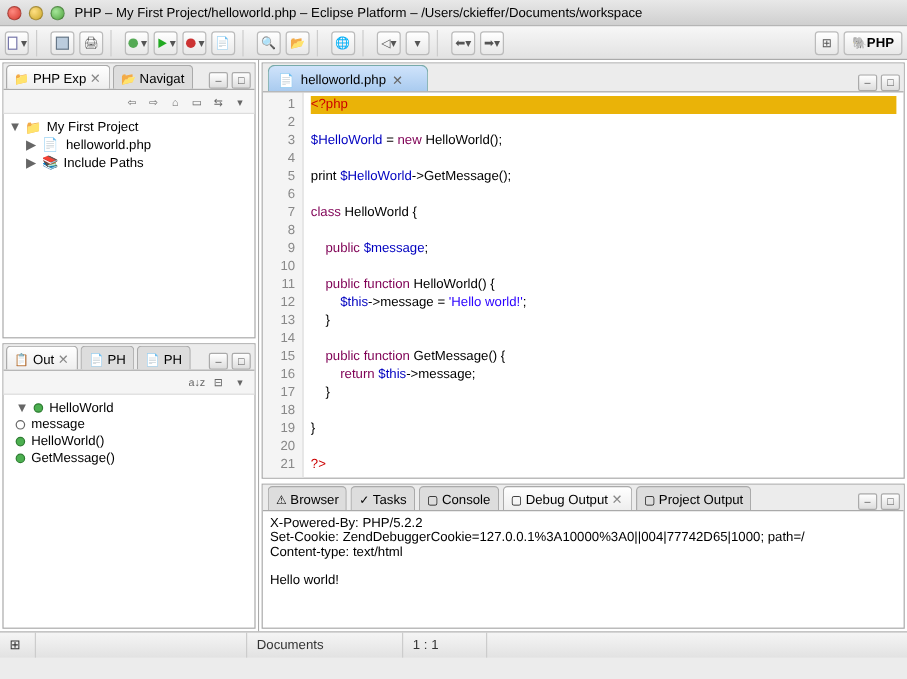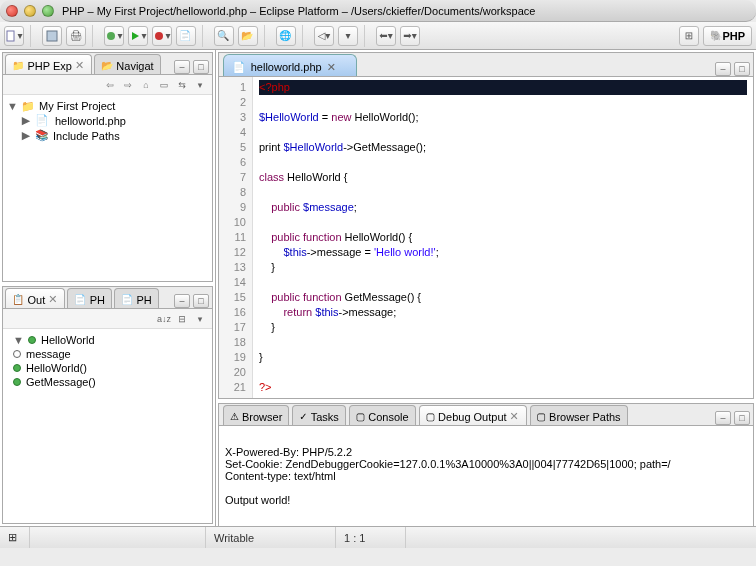--- a/index.html
+++ b/index.html
@@ -1,17 +1,17 @@
 <!DOCTYPE html>
 <html><head>
 <meta charset="utf-8">
 <style>
 * { box-sizing: border-box; margin: 0; padding: 0; font-family: "Lucida Grande", Arial, sans-serif; font-size: 11px; }
 body { background: #ececec; width: 756px; height: 566px; overflow: hidden; }
-.titlebar { height: 22px; background: linear-gradient(#e8e8e8,#cfcfcf); display: flex; align-items: center; padding: 0 6px; border-bottom: 1px solid #aaa; border-radius: 10px; }
+.titlebar { height: 22px; background: linear-gradient(#e8e8e8,#cfcfcf); display: flex; align-items: center; padding: 0 6px; border-bottom: 1px solid #aaa; }
 .traffic { display: flex; gap: 6px; margin-right: 8px; }
 .dot { width: 12px; height: 12px; border-radius: 50%; border: 1px solid rgba(0,0,0,0.25); }
 .dot.red { background: radial-gradient(circle at 35% 35%, #ff8a80, #d63a2f); }
 .dot.yel { background: radial-gradient(circle at 35% 35%, #ffe083, #caa62a); }
 .dot.grn { background: radial-gradient(circle at 35% 35%, #a6e79a, #4fa23e); }
 .titlebar .t { color: #000; }
 .toolbar { height: 28px; background: linear-gradient(#f7f7f7,#e2e2e2); border-bottom: 1px solid #aaa; display: flex; align-items: center; padding: 0 4px; gap: 4px; }
 .tbtn { min-width: 20px; height: 20px; border: 1px solid #bbb; background: linear-gradient(#fff,#e8e8e8); border-radius: 3px; display: inline-flex; align-items: center; justify-content: center; font-size: 10px; color: #555; }
 .tbtn svg { width: 12px; height: 12px; }
 .sep { width: 6px; height: 22px; border-left: 1px solid #ccc; margin: 0 2px; }
@@ -30,28 +30,28 @@
 .indent1 { padding-left: 14px; }
 .twist { width: 10px; text-align: center; color: #666; }
 .ic { width: 14px; height: 12px; display: inline-flex; align-items: center; justify-content: center; }
 .editor-area { flex: 1; display: flex; flex-direction: column; border: 1px solid #aaa; margin: 2px; }
 .editor-tabs { height: 24px; background: #ececec; border-bottom: 1px solid #aaa; display: flex; align-items: flex-end; padding-left: 4px; position: relative; }
 .editor-tab { height: 22px; background: linear-gradient(#cfe3fb,#a9cbef); border: 1px solid #7aa; border-bottom: none; border-radius: 6px 6px 0 0; padding: 3px 20px 0 8px; display: flex; align-items: center; gap: 5px; position: relative; }
 .editor-tab .x { color: #666; font-size: 11px; }
 .editor-body { flex: 1; display: flex; font-family: Monaco, "Courier New", monospace; font-size: 11px; overflow: hidden; }
 .gutter { width: 34px; background: #f4f4f4; text-align: right; padding: 3px 6px 3px 2px; color: #888; border-right: 1px solid #ddd; line-height: 15px; }
 .code { flex: 1; padding: 3px 6px; line-height: 15px; white-space: pre; }
-.code .l1 { background: #0f172a; }
+.code .l1 { background: #eab308; }
 .kw { color: #7f0055; font-weight: normal; }
 .var { color: #0000c0; }
 .str { color: #2a00ff; }
 .php-tag { color: #c00; }
 .bottom-panel { height: 140px; display: flex; flex-direction: column; border: 1px solid #aaa; margin: 2px; }
 .bottom-tabs { height: 22px; background: #ececec; border-bottom: 1px solid #aaa; display: flex; align-items: flex-end; padding-left: 4px; gap: 3px; }
-.console-body { flex: 1; font-family: "Lucida Grande", Arial, sans-serif; font-size: 11px; padding: 20px 6px; color: #000; overflow: hidden; }
+.console-body { flex: 1; font-family: "Lucida Grande", Arial, sans-serif; font-size: 11px; padding: 4px 6px; color: #000; overflow: hidden; }
 .statusbar { height: 22px; background: linear-gradient(#f5f5f5,#e2e2e2); border-top: 1px solid #aaa; display: flex; align-items: center; }
 .statusbar .cell { border-right: 1px solid #ccc; padding: 0 8px; height: 100%; display: flex; align-items: center; color: #333; }
 .close-x { width: 10px; color: #888; font-size: 11px; }
 .winbtn { margin-left: auto; display: flex; gap: 3px; padding-right: 3px; }
 .winb { width: 16px; height: 14px; border: 1px solid #aaa; background: linear-gradient(#fff,#ddd); border-radius: 2px; font-size: 9px; display: flex; align-items: center; justify-content: center; color: #555; }
 .green-dot { width: 8px; height: 8px; border-radius: 50%; background: #4caf50; border: 1px solid #2e7d32; }
 .white-dot { width: 8px; height: 8px; border-radius: 50%; background: #fff; border: 1px solid #666; }
 .outline-row { display: flex; align-items: center; gap: 5px; padding: 1px 0 1px 6px; }
 </style>
 </head>
@@ -201,42 +201,42 @@
         <div class="code"><div class="l1"><span class="php-tag">&lt;?php</span></div><div>&nbsp;</div><div><span class="var">$HelloWorld</span><span> = </span><span class="kw">new</span><span> HelloWorld();</span></div><div>&nbsp;</div><div><span>print </span><span class="var">$HelloWorld</span><span>-&gt;GetMessage();</span></div><div>&nbsp;</div><div><span class="kw">class</span><span> HelloWorld {</span></div><div>&nbsp;</div><div>    <span class="kw">public</span><span class="var"> $message</span><span>;</span></div><div>&nbsp;</div><div>    <span class="kw">public function</span><span> HelloWorld() {</span></div><div>        <span class="var">$this</span><span>-&gt;message = </span><span class="str">'Hello world!'</span><span>;</span></div><div>    }</div><div>&nbsp;</div><div>    <span class="kw">public function</span><span> GetMessage() {</span></div><div>        <span class="kw">return</span><span class="var"> $this</span><span>-&gt;message;</span></div><div>    }</div><div>&nbsp;</div><div>}</div><div>&nbsp;</div><div><span class="php-tag">?&gt;</span></div></div>
       </div>
     </div>
 
     <div class="bottom-panel">
       <div class="bottom-tabs">
         <div class="view-tab inactive">⚠ <span>Browser</span></div>
         <div class="view-tab inactive">✓ <span>Tasks</span></div>
         <div class="view-tab inactive">▢ <span>Console</span></div>
         <div class="view-tab">▢ <span>Debug Output</span> <span class="close-x">✕</span></div>
-        <div class="view-tab inactive">▢ <span>Browser Paths</span></div>
+        <div class="view-tab inactive">▢ <span>Project Output</span></div>
         <div class="winbtn">
             <span class="winb">–</span>
             <span class="winb">□</span>
           </div>
       </div>
       <div class="console-body">
         <div>X-Powered-By: PHP/5.2.2</div>
         <div>Set-Cookie: ZendDebuggerCookie=127.0.0.1%3A10000%3A0||004|77742D65|1000; path=/</div>
         <div>Content-type: text/html</div>
         <div>&nbsp;</div>
-        <div>Output world!</div>
+        <div>Hello world!</div>
       </div>
     </div>
   </div>
 </div>
 
 <div class="statusbar">
   <div class="cell" style="width:30px">
       <span>⊞</span>
     </div>
   <div class="cell" style="width:176px"></div>
   <div class="cell" style="width:130px">
-      <span>Writable</span>
+      <span>Documents</span>
     </div>
   <div class="cell" style="width:70px">
       <span>1 : 1</span>
     </div>
   <div class="cell" style="flex:1;border-right:none"></div>
 </div>
 
 </body></html>

